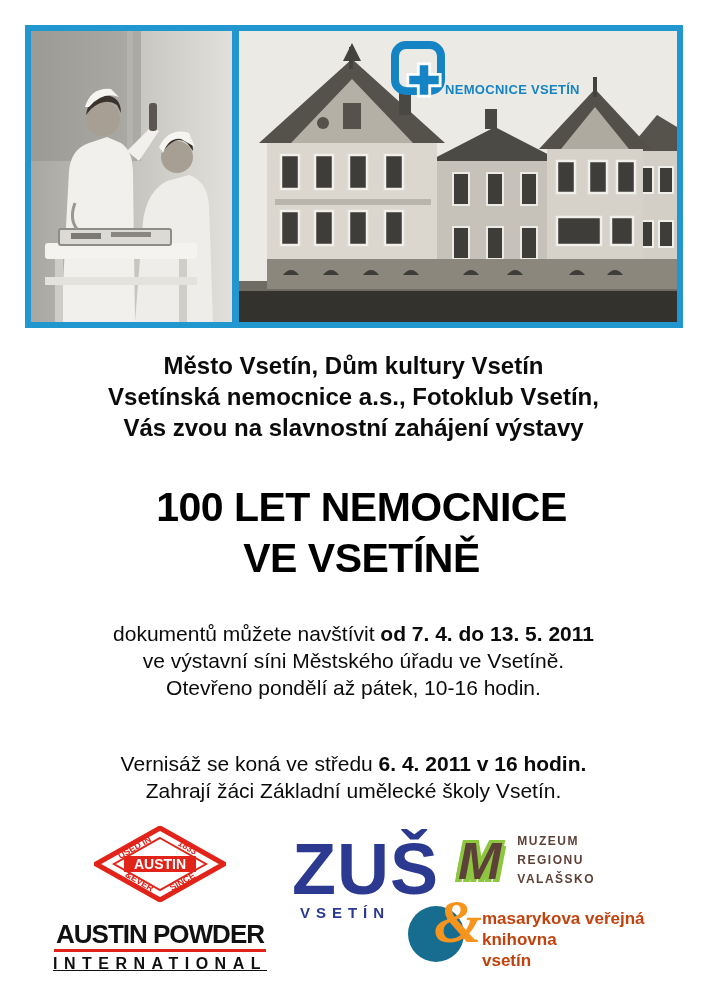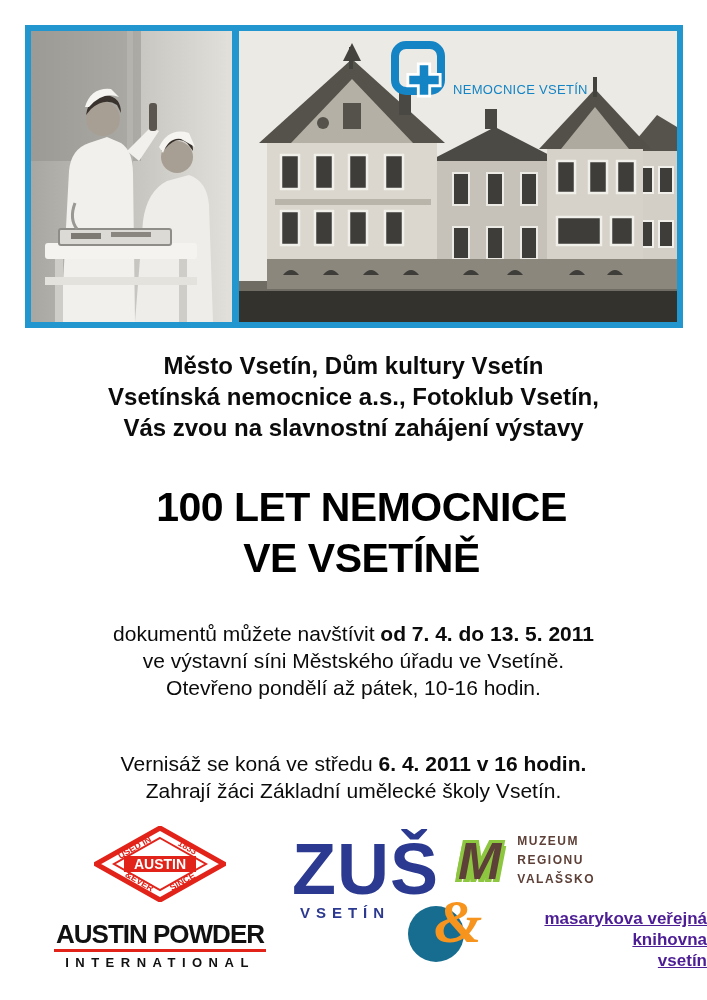--- a/index.html
+++ b/index.html
@@ -13,22 +13,22 @@
   .photo { position:relative; height:100%; overflow:hidden; background:#d9d7d2; }
   .photo.left  { width:201px; flex:none; }
   .photo.right { flex:1; }
   .photo svg { display:block; width:100%; height:100%; }
 
   
   .hlogo { position:absolute; left:152px; top:10px; display:flex; align-items:flex-end; }
   .hlogo-box { position:relative; width:54px; height:54px; border:8px solid #1484c4;
                border-radius:15px; background:transparent; }
   .hlogo-plus { position:absolute; left:6px; bottom:-12px; }
-  .hlogo-label { font-size:13px; font-weight:normal; color:#1484c4; letter-spacing:.3px;
-                 margin-left:8px; margin-bottom:-2px; white-space:nowrap; }
+  .hlogo-label { font-size:13px; font-weight:bold; color:#1484c4; letter-spacing:.3px;
+                 margin-bottom:-2px; white-space:nowrap; }
 
   
   .intro { position:absolute; left:0; top:350px; width:707px; text-align:center;
            font-size:24px; font-weight:bold; color:#0b0b0b; line-height:31px; }
   .title { position:absolute; left:8px; top:482px; width:707px; text-align:center;
            font-size:41px; font-weight:bold; color:#000; line-height:51px; letter-spacing:-.5px; }
   .details { position:absolute; left:0; top:620px; width:707px; text-align:center;
              font-size:21px; color:#0b0b0b; line-height:27px; }
   .details b { font-weight:bold; }
   .vernissage { position:absolute; left:0; top:750px; width:707px; text-align:center;
@@ -36,22 +36,22 @@
   .vernissage b { font-weight:bold; }
 
   
   .logos { position:absolute; left:0; top:824px; width:707px; height:176px; }
 
   
   .austin { position:absolute; left:52px; top:2px; width:216px; text-align:center; }
   .austin-name { font-size:26px; font-weight:bold; letter-spacing:-1px; color:#111;
                  line-height:28px; margin-top:14px; white-space:nowrap; }
   .austin-rule { height:3px; background:#e2231a; margin:1px 2px 3px 2px; }
-  .austin-sub { font-size:13px; font-weight:bold; color:#111; letter-spacing:6.5px;
-                white-space:nowrap; }
+  .austin-sub { font-size:16px; font-weight:bold; color:#111; letter-spacing:6.5px;
+                white-space:nowrap;text-decoration:underline; }
 
   
   .zus { position:absolute; left:292px; top:16px; width:106px; text-align:center; color:#2b3990; }
   .zus-glyph { font-size:72px; font-weight:bold; line-height:58px; letter-spacing:1px; }
   .zus-city { font-size:15px; font-weight:bold; letter-spacing:6px; margin-top:6px; }
 
   
   .muzeum { position:absolute; left:458px; top:8px; display:flex; align-items:center; }
   .muzeum-m { font-size:52px; font-weight:bold; font-style:italic; color:#5d4037;
               line-height:56px; text-shadow:-4px 3px 0 #8dc63f, 3px -3px 0 #8dc63f,
@@ -60,21 +60,21 @@
                  line-height:19px; text-align:left; }
 
   
   .library { position:absolute; left:408px; top:76px; display:flex; }
   .library-mark { position:relative; width:74px; height:64px; flex:none; }
   .library-circle { position:absolute; left:0; top:6px; width:56px; height:56px;
                     border-radius:50%; background:#176d8f; }
   .library-amp { position:absolute; left:26px; top:-14px; font-family:"Liberation Serif", serif;
                  font-style:italic; font-weight:bold; font-size:62px; color:#f7941e;
                  line-height:70px; }
-  .library-text { color:#4c1d95; font-weight:bold; text-align:right; margin-top:8px;text-decoration:underline; }
+  .library-text { color:#c2410c; font-weight:bold; text-align:left; margin-top:8px; }
   .library-line1 { font-size:17px; line-height:21px; }
   .library-line2 { font-size:17px; line-height:21px; }
 </style>
 </head>
 <body>
 
 <div class="page">
 
   <div class="photo-strip">
 

